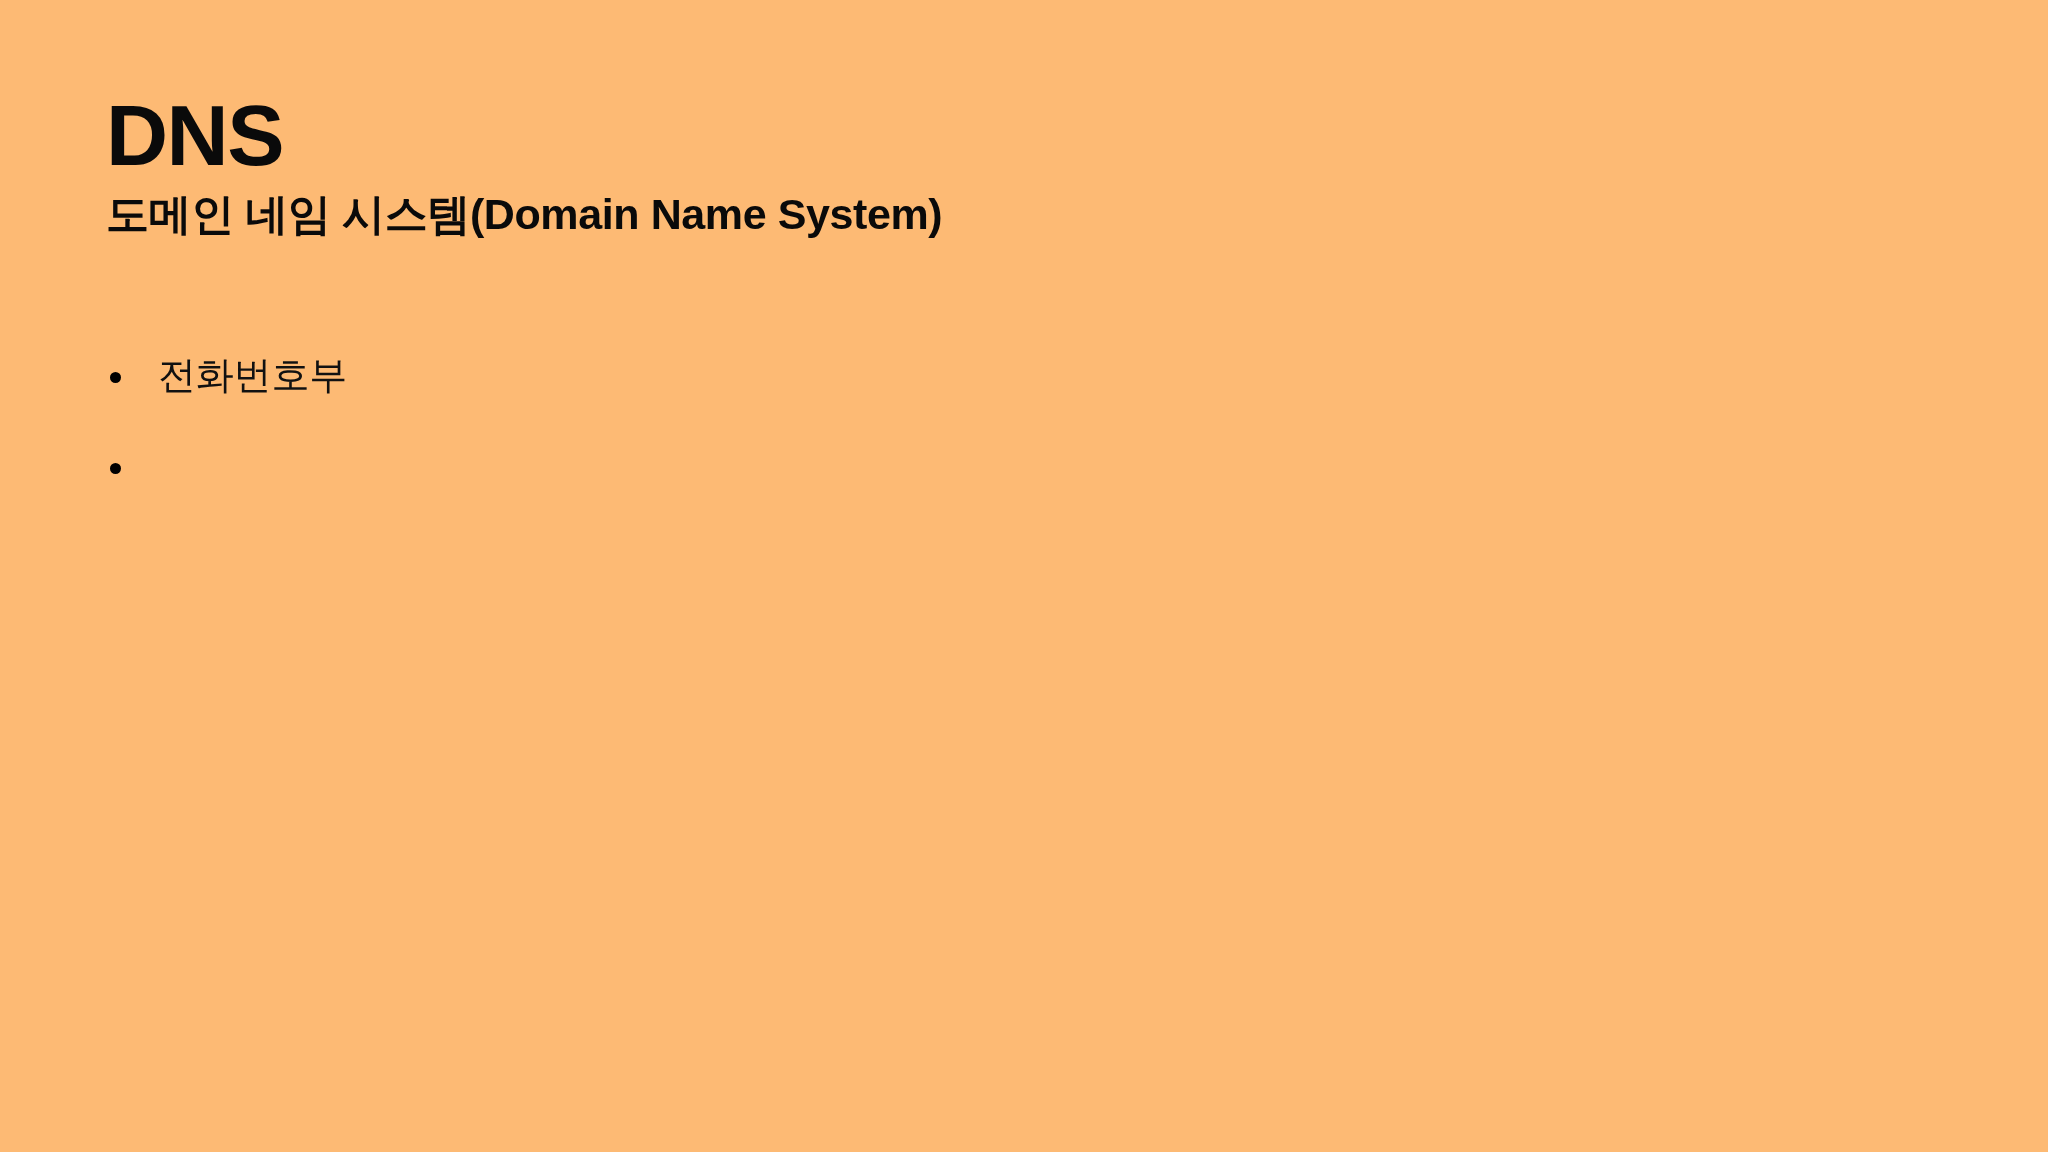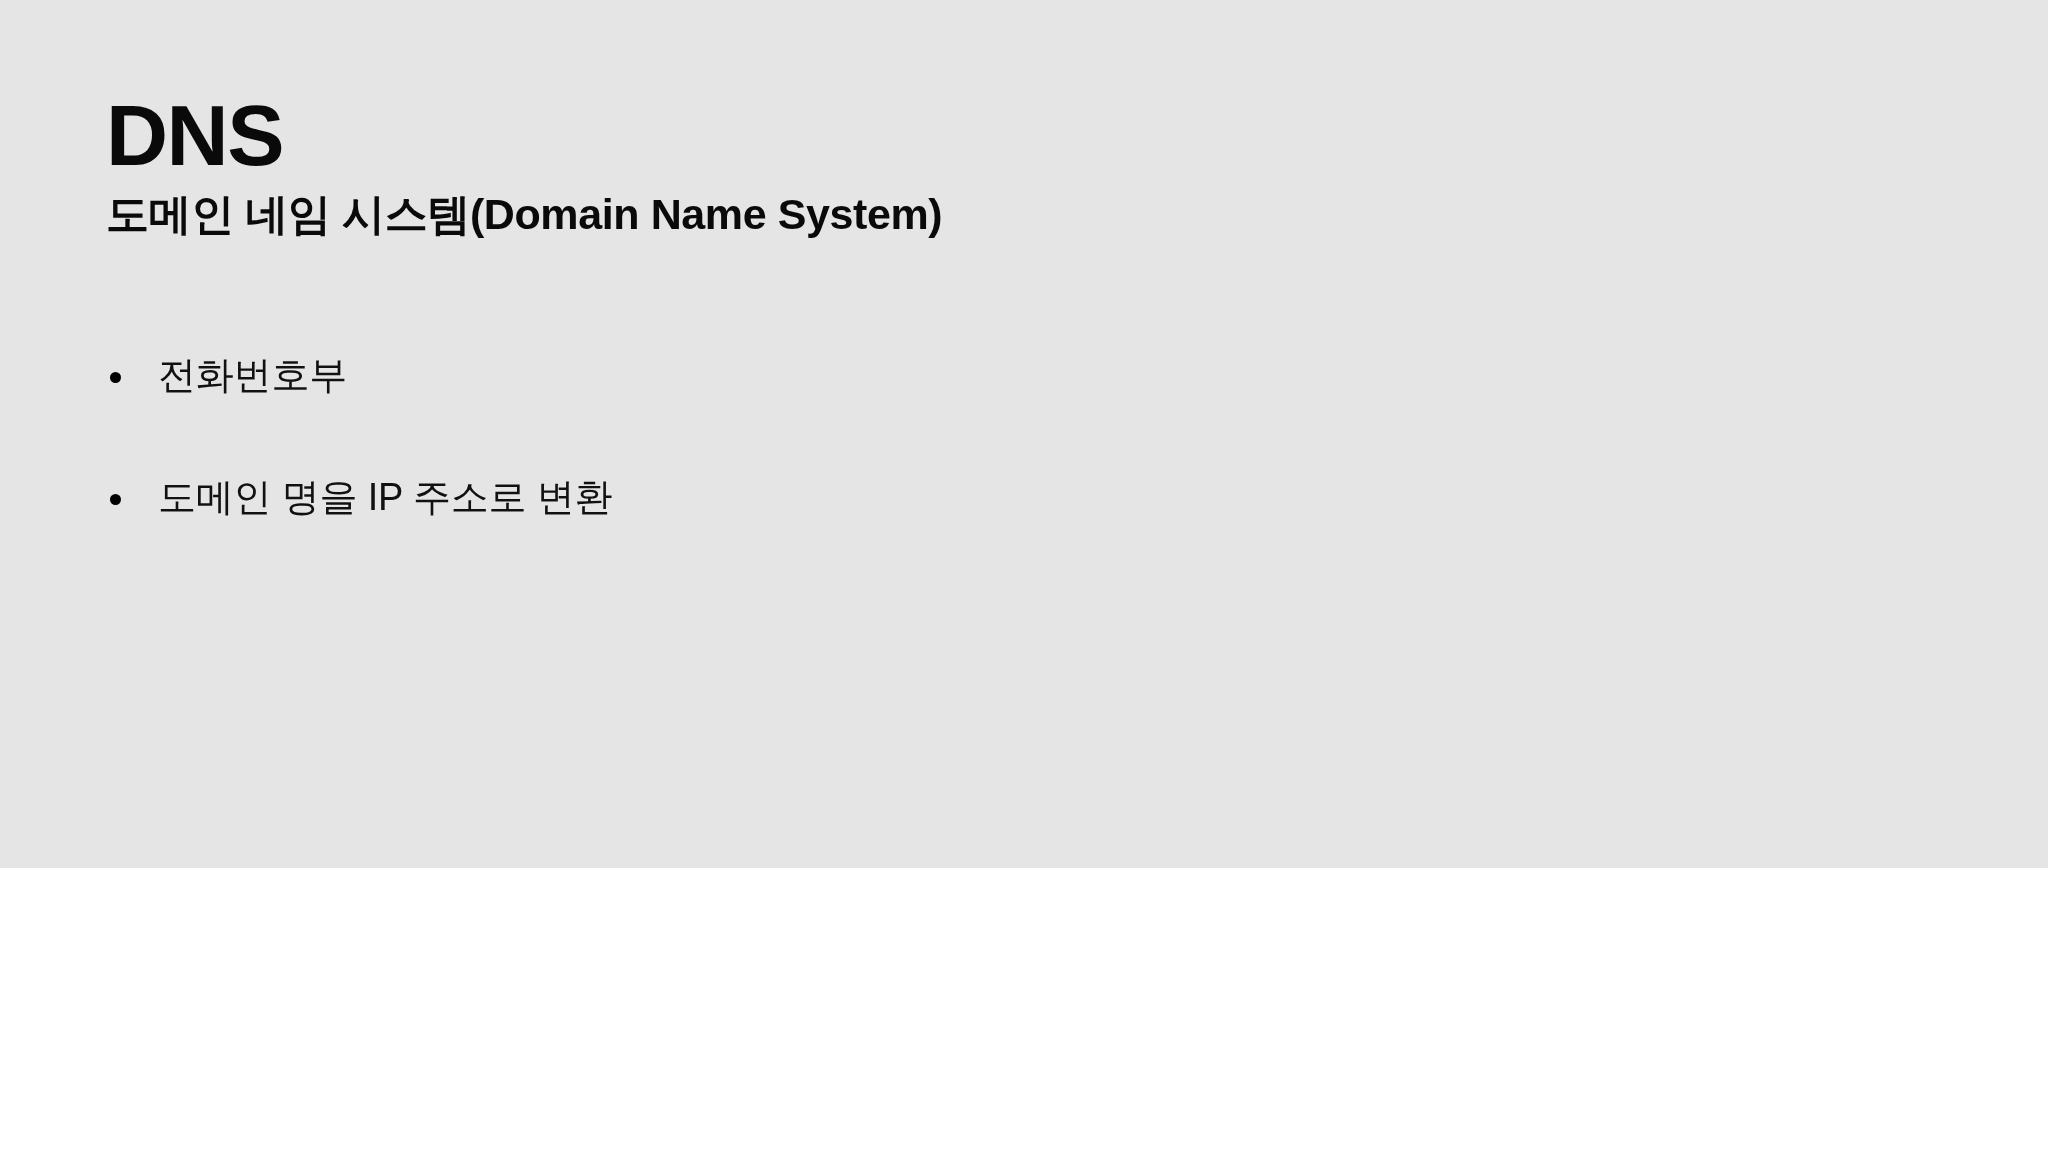--- a/index.html
+++ b/index.html
@@ -11,22 +11,22 @@
     height: 1152px;
     background: #ffffff;
     font-family: "Liberation Sans", "DejaVu Sans", sans-serif;
     color: #000000;
     overflow: hidden;
   }
 
   .slide {
     position: relative;
     width: 2048px;
-    height: 868px;
-    background: #e5e5e5;
+    height: 1152px;
+    background: #fdba74;
     box-sizing: border-box;
   }
 
   .slide-header {
     position: absolute;
     left: 106px;
     top: 92px;
     width: 1820px;
   }
 
@@ -61,21 +61,21 @@
   }
 
   .bullet-item {
     position: relative;
     padding-left: 52px;
     font-size: 38px;
     font-weight: 400;
     line-height: 1.25;
     letter-spacing: -0.2px;
     color: #111111;
-    margin-bottom: 74px;
+    margin-bottom: 43px;
   }
 
   .bullet-item:last-child {
     margin-bottom: 0;
   }
 
   .bullet-marker {
     position: absolute;
     left: 4px;
     top: 20px;
@@ -100,17 +100,16 @@
     <h2 class="slide-subtitle">도메인 네임 시스템(Domain Name System)</h2>
   </div>
 
   <ul class="bullet-list">
     <li class="bullet-item">
       <span class="bullet-marker"></span>
       <span class="bullet-text">전화번호부</span>
     </li>
     <li class="bullet-item">
       <span class="bullet-marker"></span>
-      <span class="bullet-text">도메인 명을 IP 주소로 변환</span>
     </li>
   </ul>
 
 </div>
 
 </body></html>

